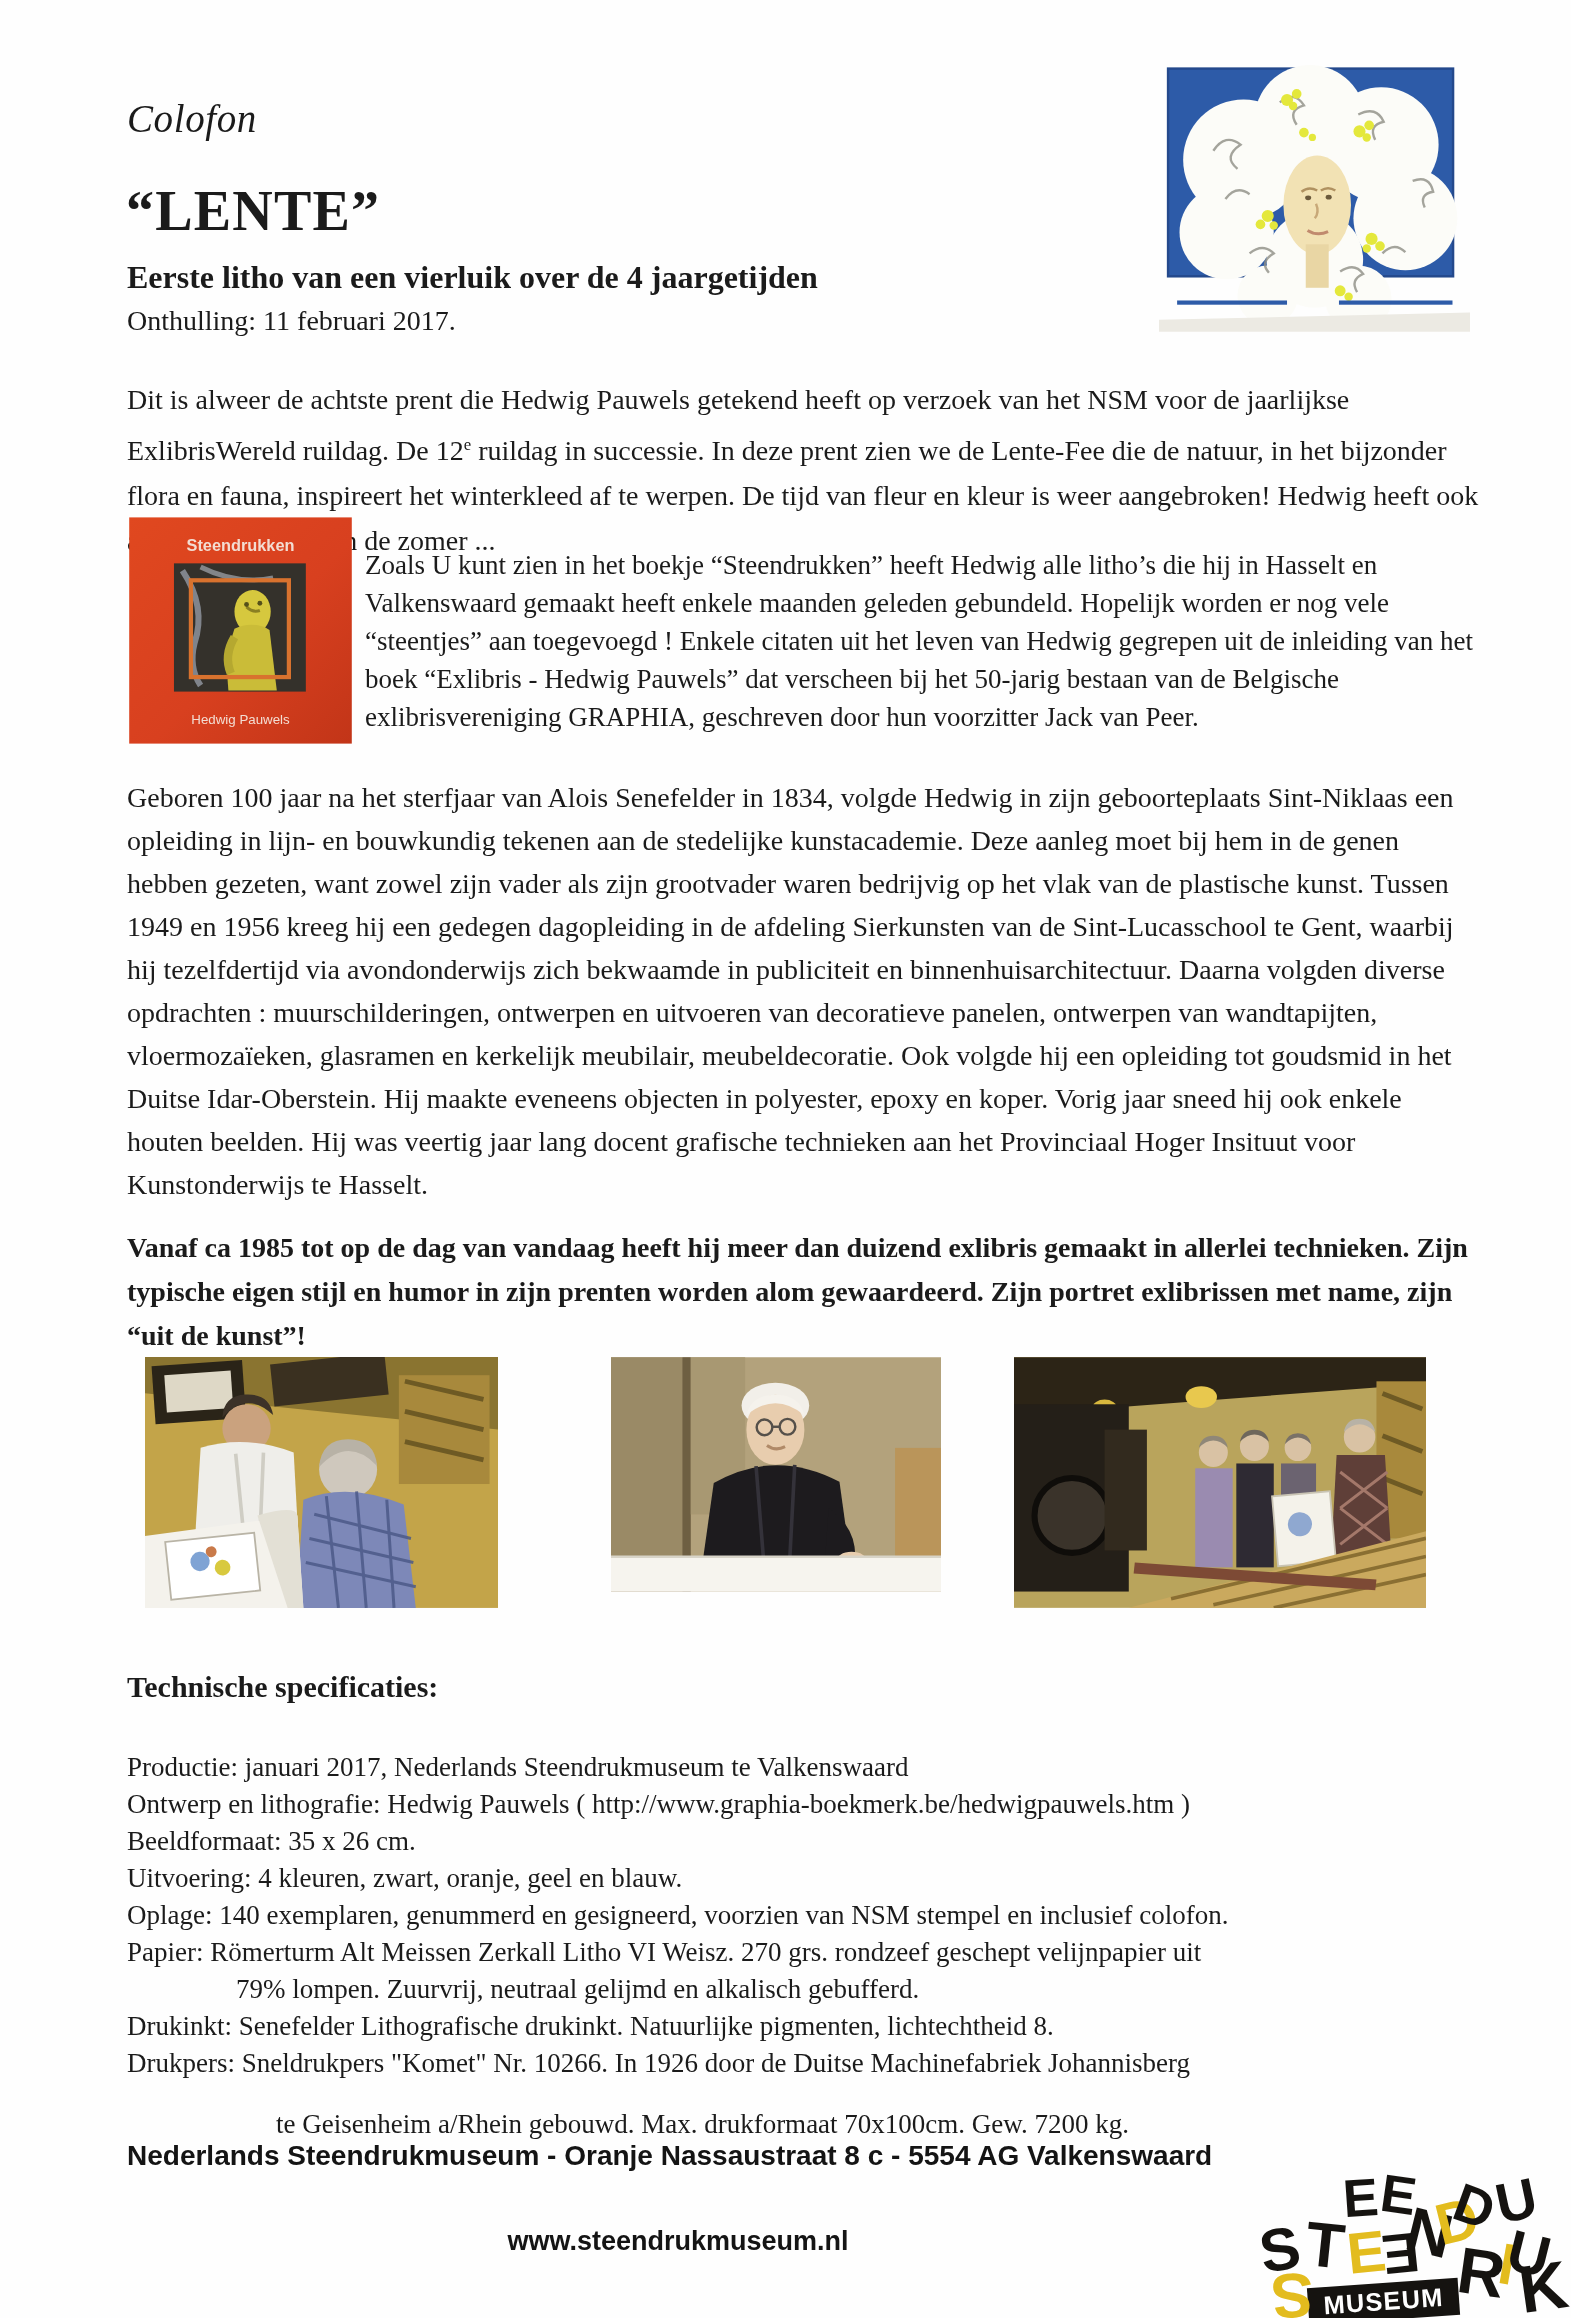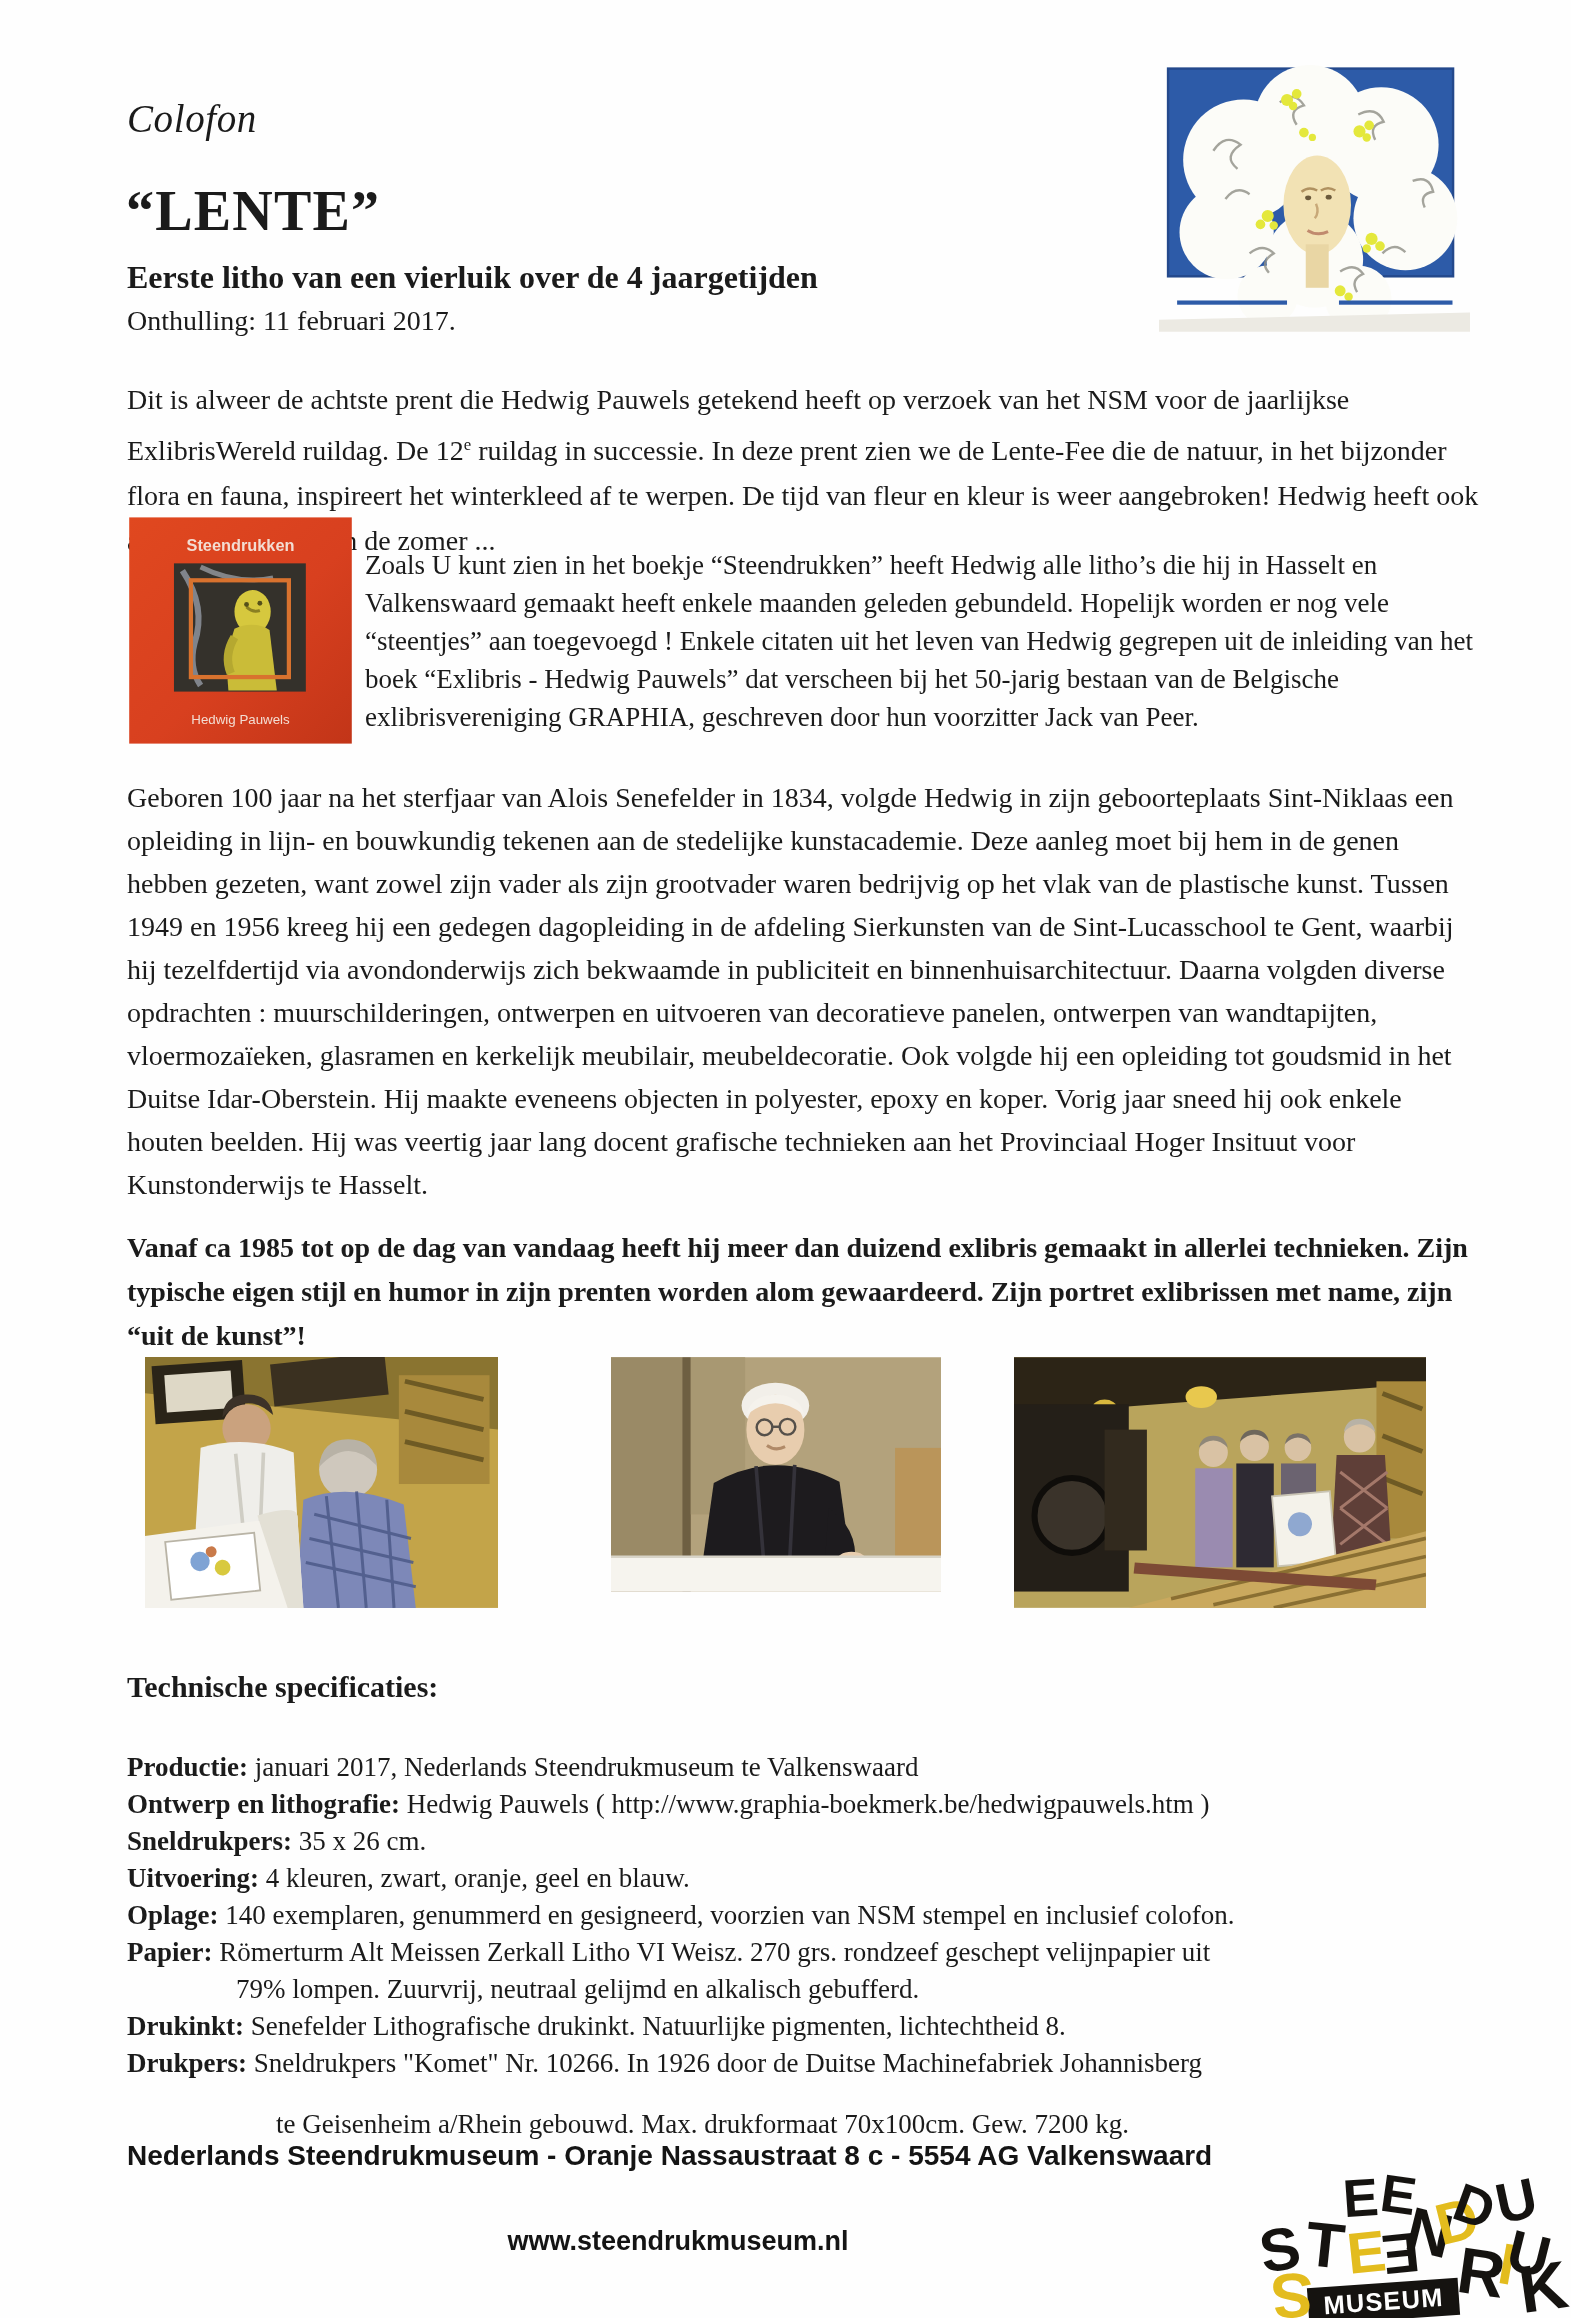--- a/index.html
+++ b/index.html
@@ -22,21 +22,21 @@
   .p2{top:748px;line-height:43px;}
   .p3{top:1198px;line-height:44px;font-weight:bold;}
   .book-cover{left:128px;top:516px;width:225px;height:229px;}
   .book-text{left:365px;top:519px;width:1115px;font-size:27px;line-height:38px;}
   sup{font-size:0.6em;vertical-align:super;}
   .artwork{left:1159px;top:60px;width:311px;height:272px;}
   .photo{top:1357px;}
   .specs-heading{left:127px;top:1670px;font-size:30px;font-weight:bold;}
   .specs{left:127px;top:1749px;width:1409px;font-size:27px;line-height:37px;}
   .spec-line{white-space:nowrap;}
-  .spec-label{font-weight:bold;}
+  .spec-label{font-weight:normal;}
   .spec-cont-1{margin-left:109px;white-space:nowrap;}
   .spec-cont-2{margin-left:149px;white-space:nowrap;margin-top:24px;}
   .address{left:127px;top:2140px;font-size:28px;font-weight:bold;font-family:"Liberation Sans","DejaVu Sans",sans-serif;color:#141414;}
   .website{left:0;top:2226px;width:1356px;text-align:center;font-size:27px;font-weight:bold;font-family:"Liberation Sans","DejaVu Sans",sans-serif;color:#141414;}
   .logo{left:1255px;top:2167px;width:302px;height:151px;}
   .logo .glyph{
     position:absolute;
     font-family:"Liberation Sans","DejaVu Sans",sans-serif;
     font-weight:bold;line-height:1;
   }
@@ -256,21 +256,21 @@
   <div class="abs specs-heading">Technische specificaties:</div>
 
   <div class="abs specs">
     <div>
       <div class="spec-line"><span class="spec-label">Productie:</span><span> januari 2017, Nederlands Steendrukmuseum te Valkenswaard</span></div>
     </div>
     <div>
       <div class="spec-line"><span class="spec-label">Ontwerp en lithografie:</span><span> Hedwig Pauwels ( http://www.graphia-boekmerk.be/hedwigpauwels.htm )</span></div>
     </div>
     <div>
-      <div class="spec-line"><span class="spec-label">Sneldrukpers:</span><span> 35  x 26 cm.</span></div>
+      <div class="spec-line"><span class="spec-label">Beeldformaat:</span><span> 35  x 26 cm.</span></div>
     </div>
     <div>
       <div class="spec-line"><span class="spec-label">Uitvoering:</span><span> 4 kleuren, zwart, oranje, geel en blauw.</span></div>
     </div>
     <div>
       <div class="spec-line"><span class="spec-label">Oplage:</span><span> 140 exemplaren, genummerd en gesigneerd, voorzien van NSM stempel en inclusief colofon.</span></div>
     </div>
     <div>
       <div class="spec-line"><span class="spec-label">Papier:</span><span> Römerturm Alt Meissen Zerkall Litho VI Weisz. 270 grs. rondzeef geschept velijnpapier uit</span></div>
       <div class="spec-cont-1">79% lompen. Zuurvrij, neutraal gelijmd en alkalisch gebufferd.</div>

